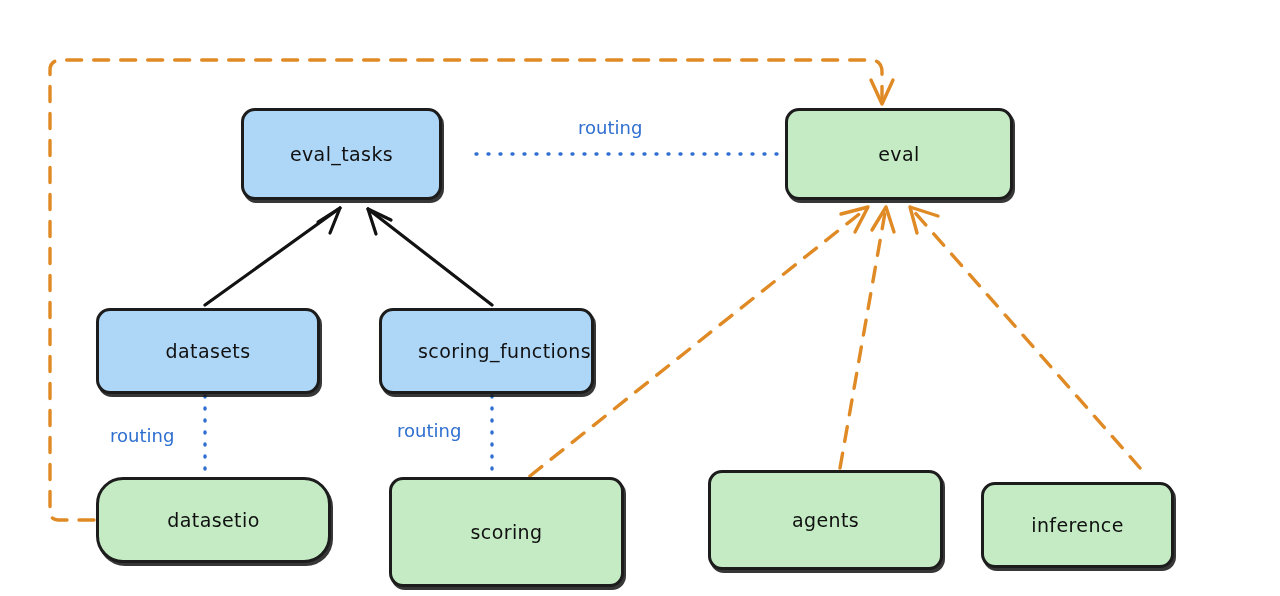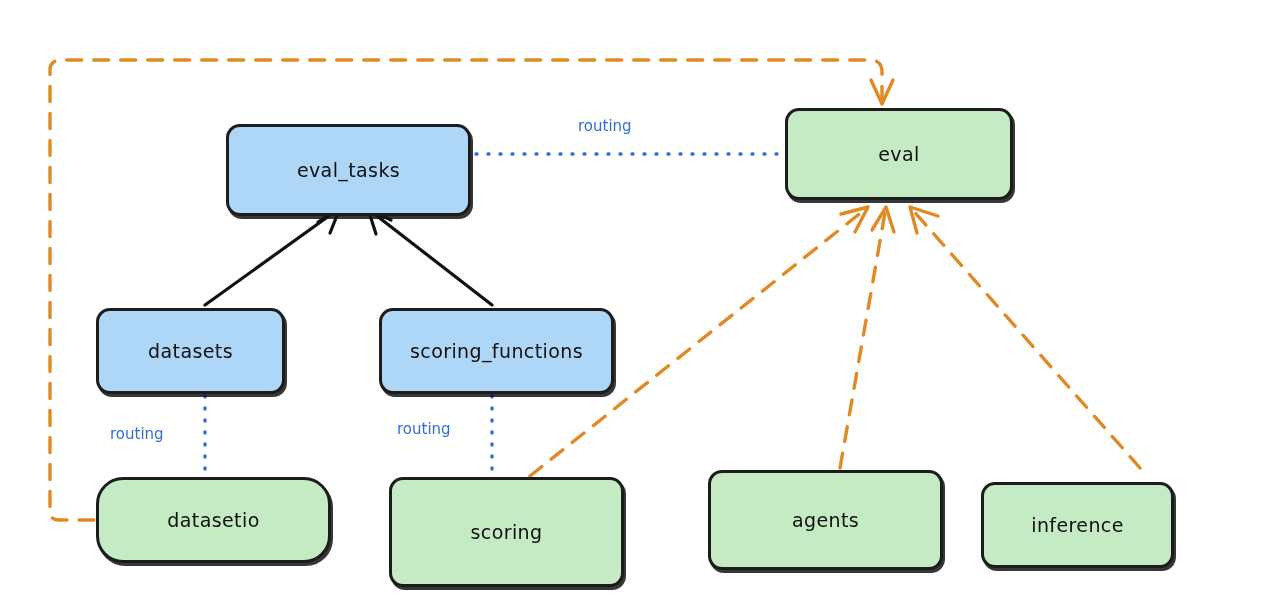--- a/index.html
+++ b/index.html
@@ -44,21 +44,21 @@
     font-family: "DejaVu Sans", sans-serif;
     font-size: 19px;
     color: #101010;
     letter-spacing: 0.4px;
     white-space: nowrap;
     user-select: none;
   }
   .edge-label {
     position: absolute;
     font-family: "DejaVu Sans", sans-serif;
-    font-size: 15px;
+    font-size: 18px;
     color: #2f6fd0;
     white-space: nowrap;
     user-select: none;
   }
 </style>
 </head>
 <body>
 
 <div id="canvas">
 
@@ -100,33 +100,33 @@
       <path d="M 840 468 L 886 207" fill="none" stroke="#e08a25" stroke-width="3.4" stroke-linecap="round" stroke-dasharray="15 12"></path>
       <path d="M 886 207 L 872 230 M 886 207 L 894 232" fill="none" stroke="#e08a25" stroke-width="3.4" stroke-linecap="round"></path>
     </g>
 
     <g>
       <path d="M 1140 468 L 910 207" fill="none" stroke="#e08a25" stroke-width="3.4" stroke-linecap="round" stroke-dasharray="15 12"></path>
       <path d="M 910 207 L 917 233 M 910 207 L 938 216" fill="none" stroke="#e08a25" stroke-width="3.4" stroke-linecap="round"></path>
     </g>
   </svg>
 
-  <div class="node node-blue" style="left:226px; top:108px; width:245px; height:92px;margin-top:16px;">
+  <div class="node node-blue" style="left:241px; top:108px; width:201px; height:92px;">
     <span class="node-label">eval_tasks</span>
   </div>
 
   <div class="node node-green" style="left:785px; top:108px; width:228px; height:92px;text-align:center;">
     <span class="node-label">eval</span>
   </div>
 
-  <div class="node node-blue" style="left:96px; top:308px; width:189px; height:86px;">
+  <div class="node node-blue" style="left:96px; top:308px; width:224px; height:86px;">
     <span class="node-label">datasets</span>
   </div>
 
-  <div class="node node-blue" style="left:379px; top:308px; width:235px; height:86px;">
+  <div class="node node-blue" style="left:379px; top:308px; width:215px; height:86px;justify-content:flex-end;">
     <span class="node-label">scoring_functions</span>
   </div>
 
   <div class="node node-green" style="left:96px; top:477px; width:235px; height:86px;border-radius:27px;">
     <span class="node-label">datasetio</span>
   </div>
 
   <div class="node node-green" style="left:389px; top:477px; width:235px; height:110px;">
     <span class="node-label">scoring</span>
   </div>

